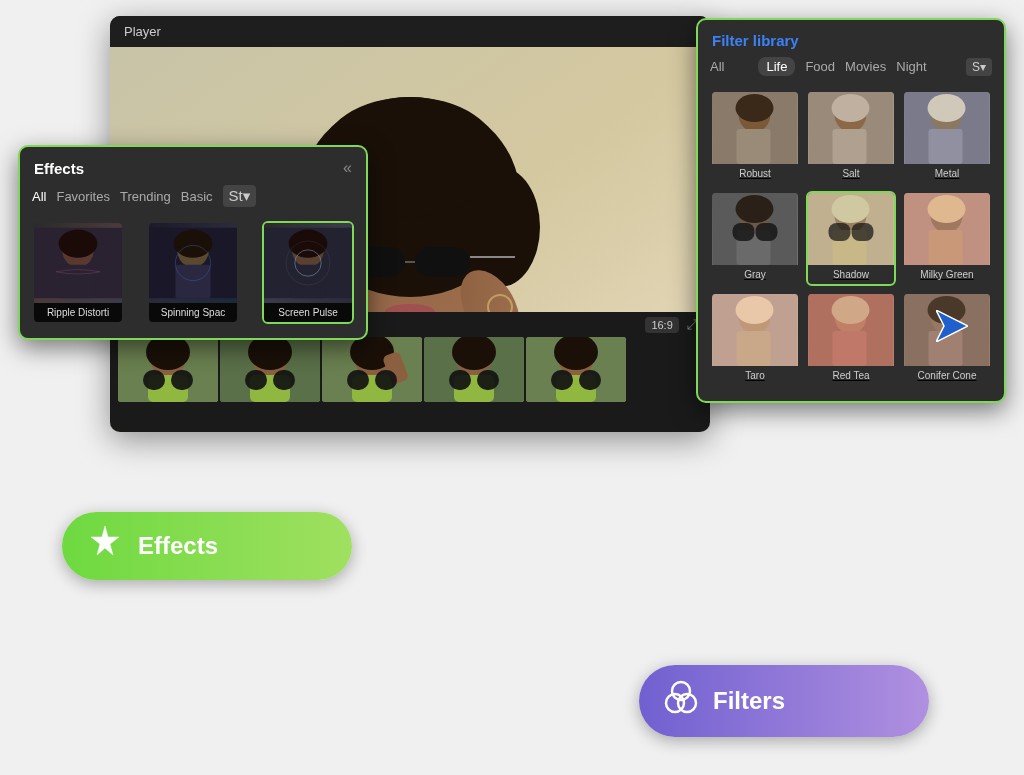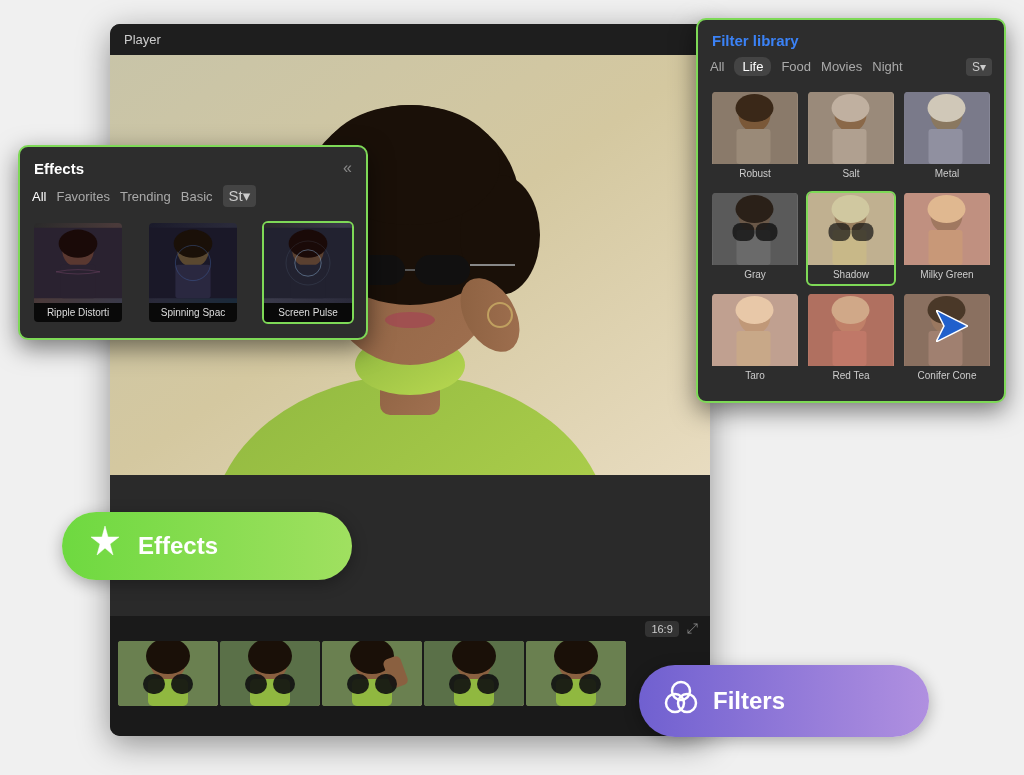--- a/index.html
+++ b/index.html
@@ -9,23 +9,23 @@
       background: #f0f0f0;
       font-family: -apple-system, BlinkMacSystemFont, 'Segoe UI', sans-serif;
       overflow: hidden;
       position: relative;
     }
 
     
     .player-container {
       position: absolute;
       left: 110px;
-      top: 24px;
+      top: 16px;
       width: 600px;
-      height: 712px;
+      height: 416px;
       background: #2a2a2a;
       border-radius: 10px;
       overflow: hidden;
       box-shadow: 0 8px 32px rgba(0,0,0,0.4);
     }
 
     .player-header {
       background: #1e1e1e;
       padding: 8px 14px;
       font-size: 13px;
@@ -232,20 +232,21 @@
       color: #aaa;
       font-size: 13px;
       cursor: pointer;
     }
 
     .filter-tab.active {
       color: #fff;
       background: #444;
       padding: 2px 8px;
       border-radius: 8px;
+      margin-left: 24px;
     }
 
     .filter-tab-dropdown {
       background: #444;
       border-radius: 4px;
       padding: 2px 6px;
       color: #ccc;
       font-size: 12px;
       margin-left: auto;
     }
@@ -256,20 +257,21 @@
       gap: 6px;
       padding: 4px 12px 14px;
     }
 
     .filter-item {
       border-radius: 6px;
       overflow: hidden;
       position: relative;
       cursor: pointer;
       border: 2px solid transparent;
+      text-decoration: underline;
     }
 
     .filter-item.selected {
       border-color: #7ed957;
     }
 
     .filter-thumb {
       width: 100%;
       height: 72px;
       position: relative;

